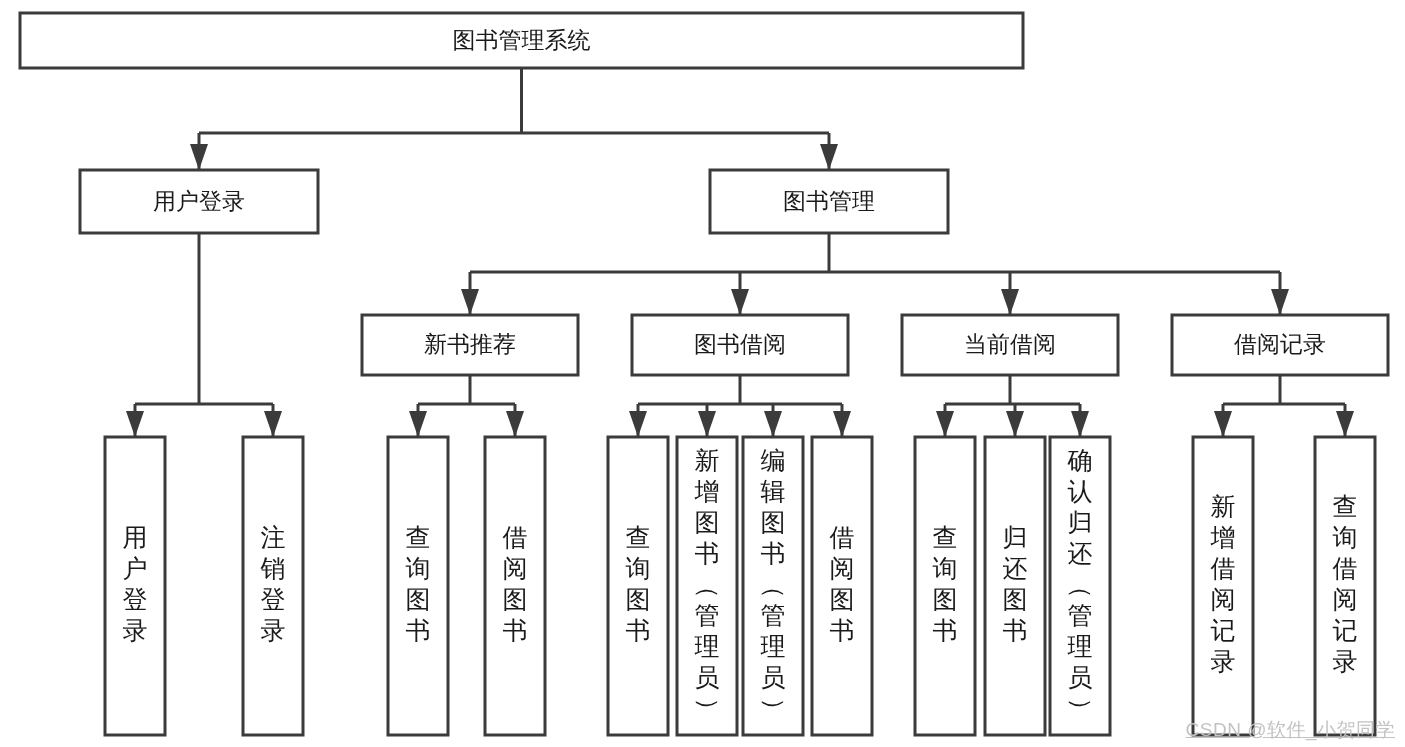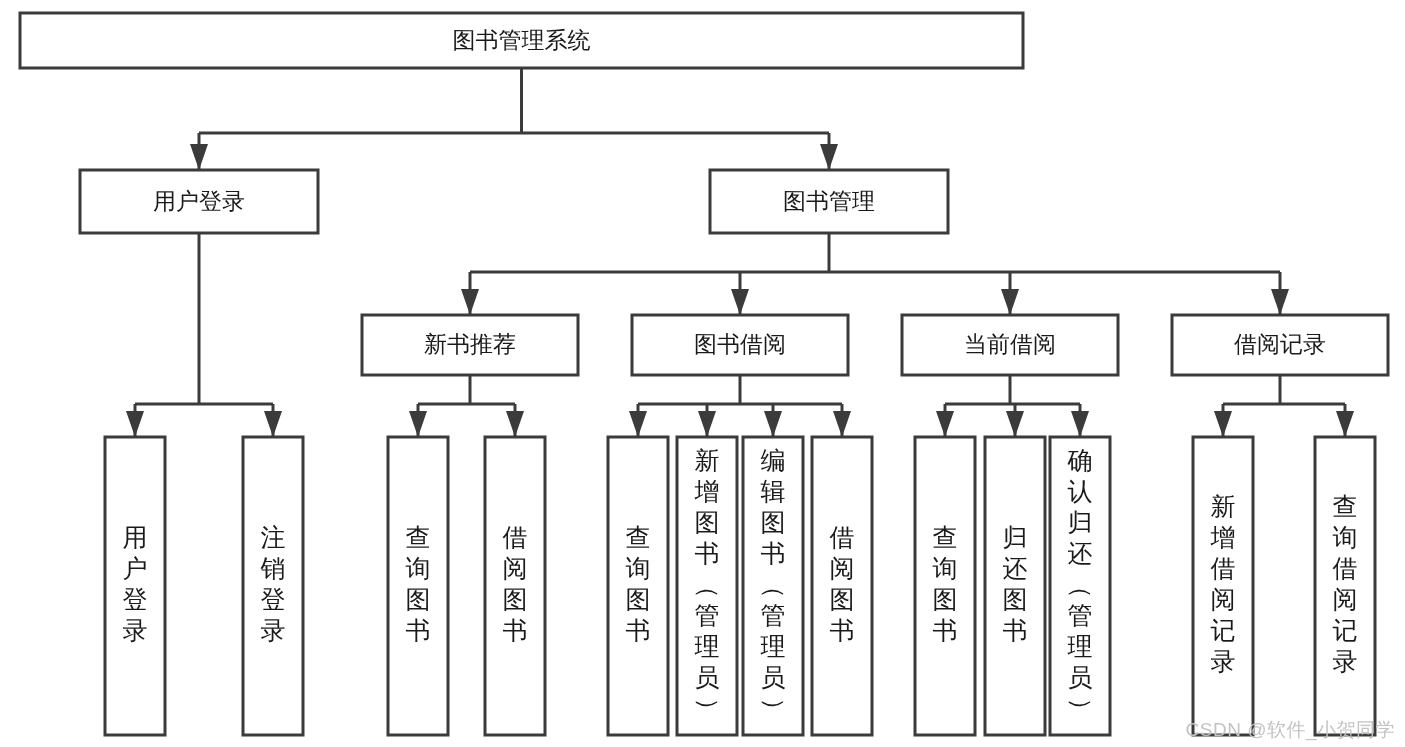--- a/index.html
+++ b/index.html
@@ -54,20 +54,21 @@
   }
   .watermark-text {
     position: absolute;
     right: 10px;
     bottom: 4px;
     font-family: "Liberation Sans", "DejaVu Sans", sans-serif;
     font-size: 19px;
     color: #c3c3c3;
     white-space: nowrap;
     letter-spacing: 0.5px;
+    text-decoration: underline;
   }
 </style>
 </head>
 <body>
 
 <div id="diagram-root">
   <svg class="diagram-canvas" viewBox="0 0 1405 747">
     <g id="connectors-layer">
         <path class="connector" d="M 521.5 68 L 521.5 133"></path>
         <path class="connector" d="M 199 133 L 829 133"></path>

